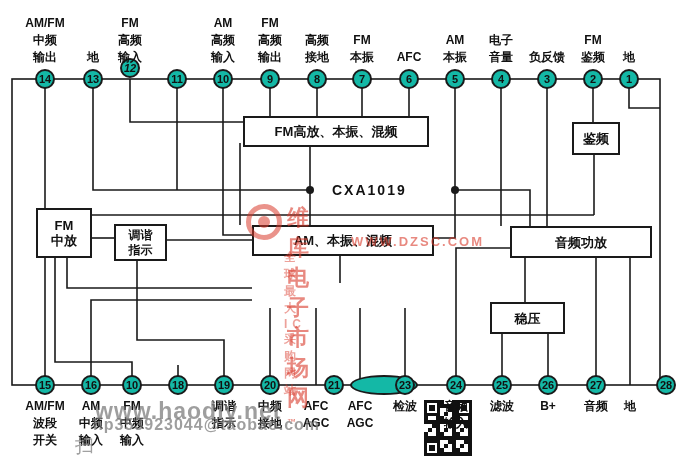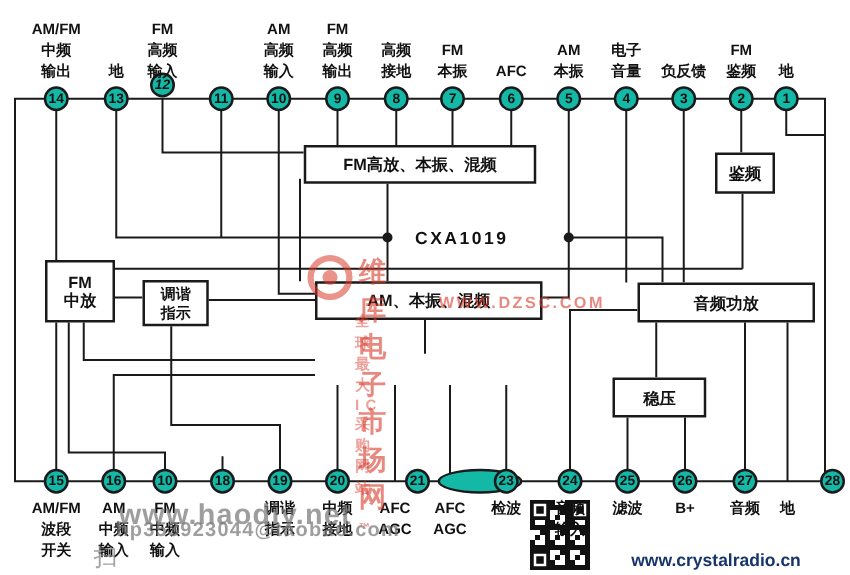--- a/index.html
+++ b/index.html
@@ -212,21 +212,20 @@
           <rect x="32" y="2" width="16" height="16"></rect>
           <rect x="35" y="5" width="10" height="10" fill="#fff"></rect>
           <rect x="37" y="7" width="6" height="6" fill="#111"></rect>
           <rect x="0" y="42" width="16" height="16"></rect>
           <rect x="3" y="45" width="10" height="10" fill="#fff"></rect>
           <rect x="5" y="47" width="6" height="6" fill="#111"></rect>
         </g>
       </svg>
   </div>
 
-  <div class="cr-url" style="color: rgb(23, 53, 107);">www.crystalradio.cn</div>
 
 <div class="pin" style="left: 35px; top: 69px;">14</div>
     <div class="pin-label bottom" style="left: 15px; top: 4px; height: 62px;">
       <div>AM/FM</div>
       <div>中频</div>
       <div>输出</div>
     </div>
     <div class="pin" style="left: 83px; top: 69px;">13</div>
     <div class="pin-label bottom" style="left: 63px; top: 4px; height: 62px;">
       <div>地</div>

